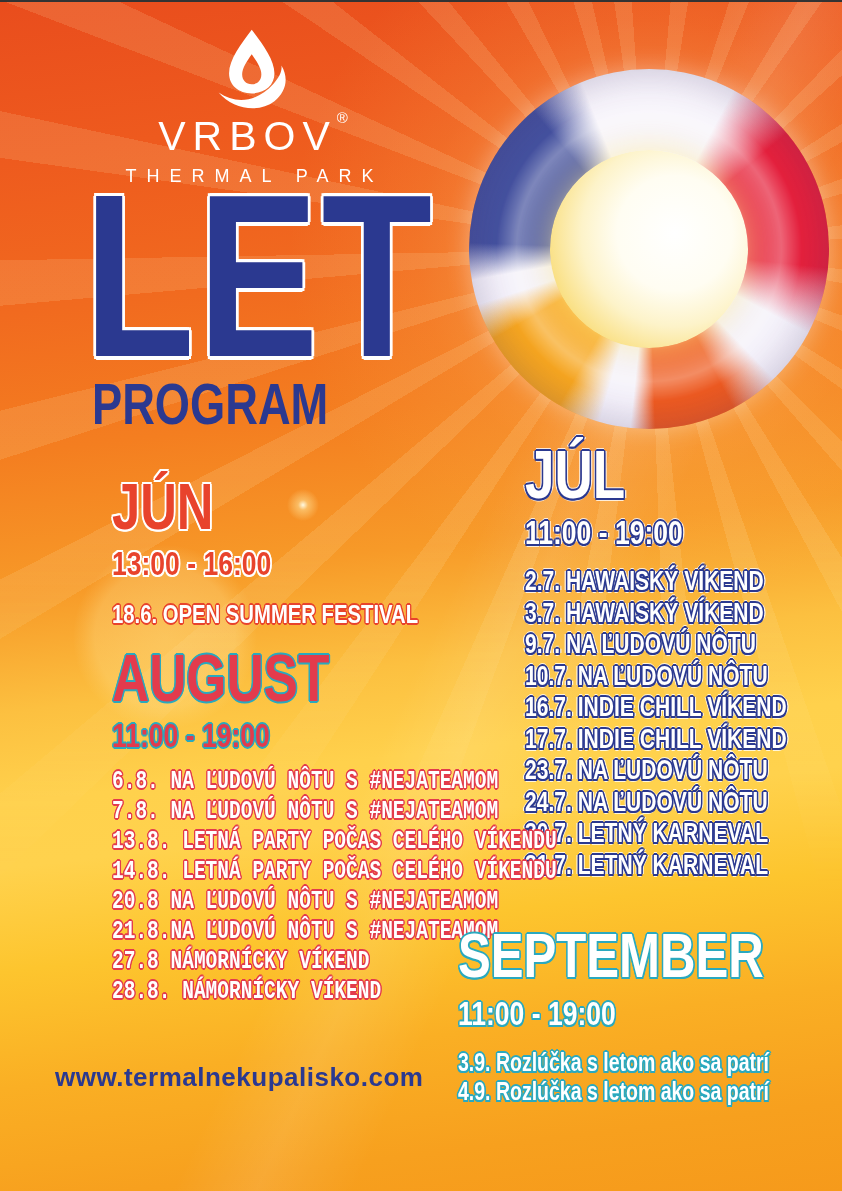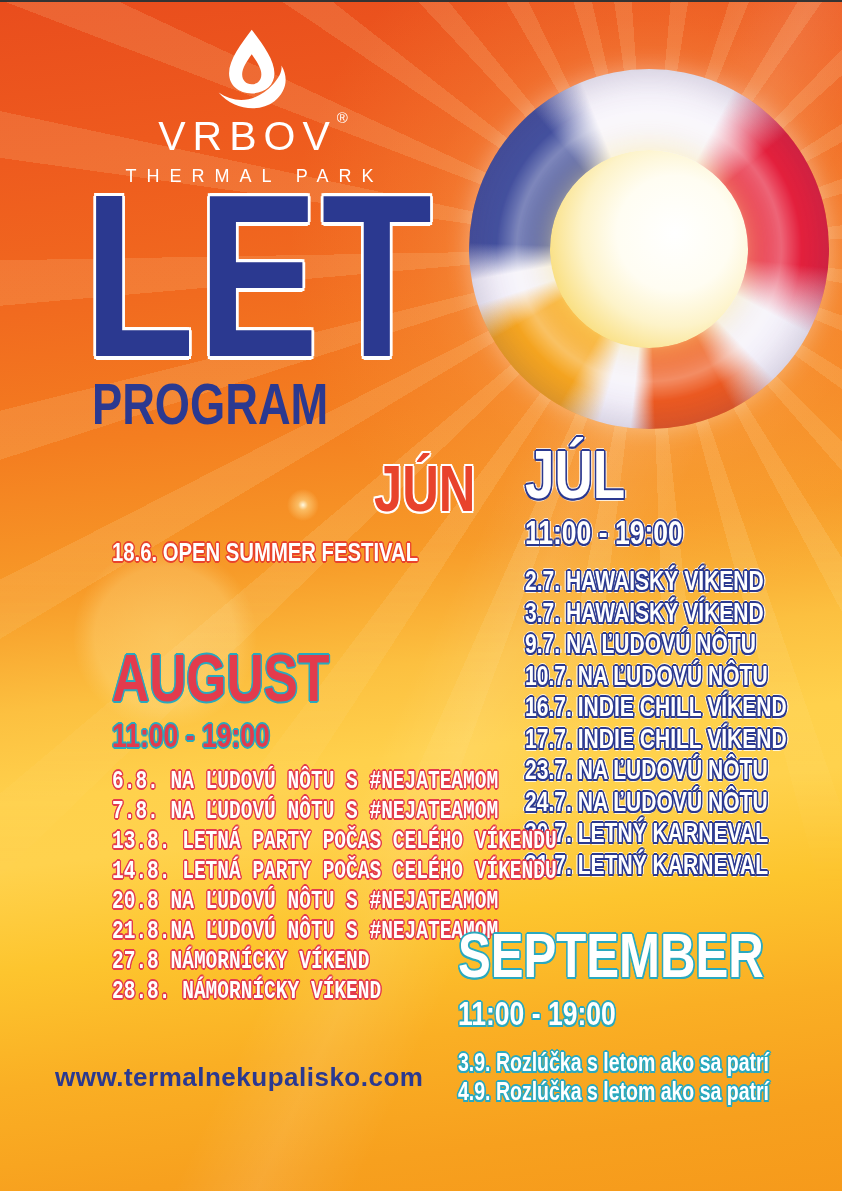--- a/index.html
+++ b/index.html
@@ -87,21 +87,21 @@
     box-shadow: 0 0 34px rgba(255,240,170,0.8);
   }
 
   
   .sec { position:absolute; z-index:2; }
   .sec h2 { margin:0; font-weight:bold; line-height:1; }
   .sec .hours { font-weight:bold; margin-top:5px; font-size:34px; }
   .sec ul { list-style:none; margin:0; padding:0; font-weight:bold; }
   .sec li { transform:scaleX(0.78); transform-origin:0 50%; white-space:nowrap; }
 
-  .sec-jun { left:112px; top:454px;text-align:right; }
+  .sec-jun { left:112px; top:472px; }
   .sec-jun h2 { font-size:65px; }
   .sec-jun h2 .cond, .sec-jun .hours .cond {
     color: var(--red, #e8432c);
     text-shadow: 2.2px 0 0 #fff, -2.2px 0 0 #fff, 0 2.2px 0 #fff, 0 -2.2px 0 #fff,
                  1.6px 1.6px 0 #fff, -1.6px 1.6px 0 #fff, 1.6px -1.6px 0 #fff, -1.6px -1.6px 0 #fff;
   }
   .sec-jun ul { margin-top:16px; }
   .sec-jun li { font-size:26px; line-height:31px; color:#fff;
     text-shadow: 1.6px 0 0 var(--red,#e8432c), -1.6px 0 0 var(--red,#e8432c), 0 1.6px 0 var(--red,#e8432c), 0 -1.6px 0 var(--red,#e8432c),
                  1.2px 1.2px 0 var(--red,#e8432c), -1.2px 1.2px 0 var(--red,#e8432c), 1.2px -1.2px 0 var(--red,#e8432c), -1.2px -1.2px 0 var(--red,#e8432c); }
@@ -171,20 +171,21 @@
     <div class="brand-tagline">THERMAL PARK</div>
   </div>
 
   <h1 class="let-title cond">LET</h1>
   <div class="program-line">
     <span class="program-word cond">PROGRAM</span>
   </div>
 
   <section class="sec sec-jun">
     <h2><span class="cond">JÚN</span></h2>
+    <div class="hours"><span class="cond">13:00 - 16:00</span></div>
     <ul>
         <li>18.6. OPEN SUMMER FESTIVAL</li>
       </ul>
   </section>
 
   <section class="sec sec-jul">
     <h2><span class="cond">JÚL</span></h2>
     <div class="hours"><span class="cond">11:00 - 19:00</span></div>
     <ul>
         <li>2.7. HAWAISKÝ VÍKEND</li>

